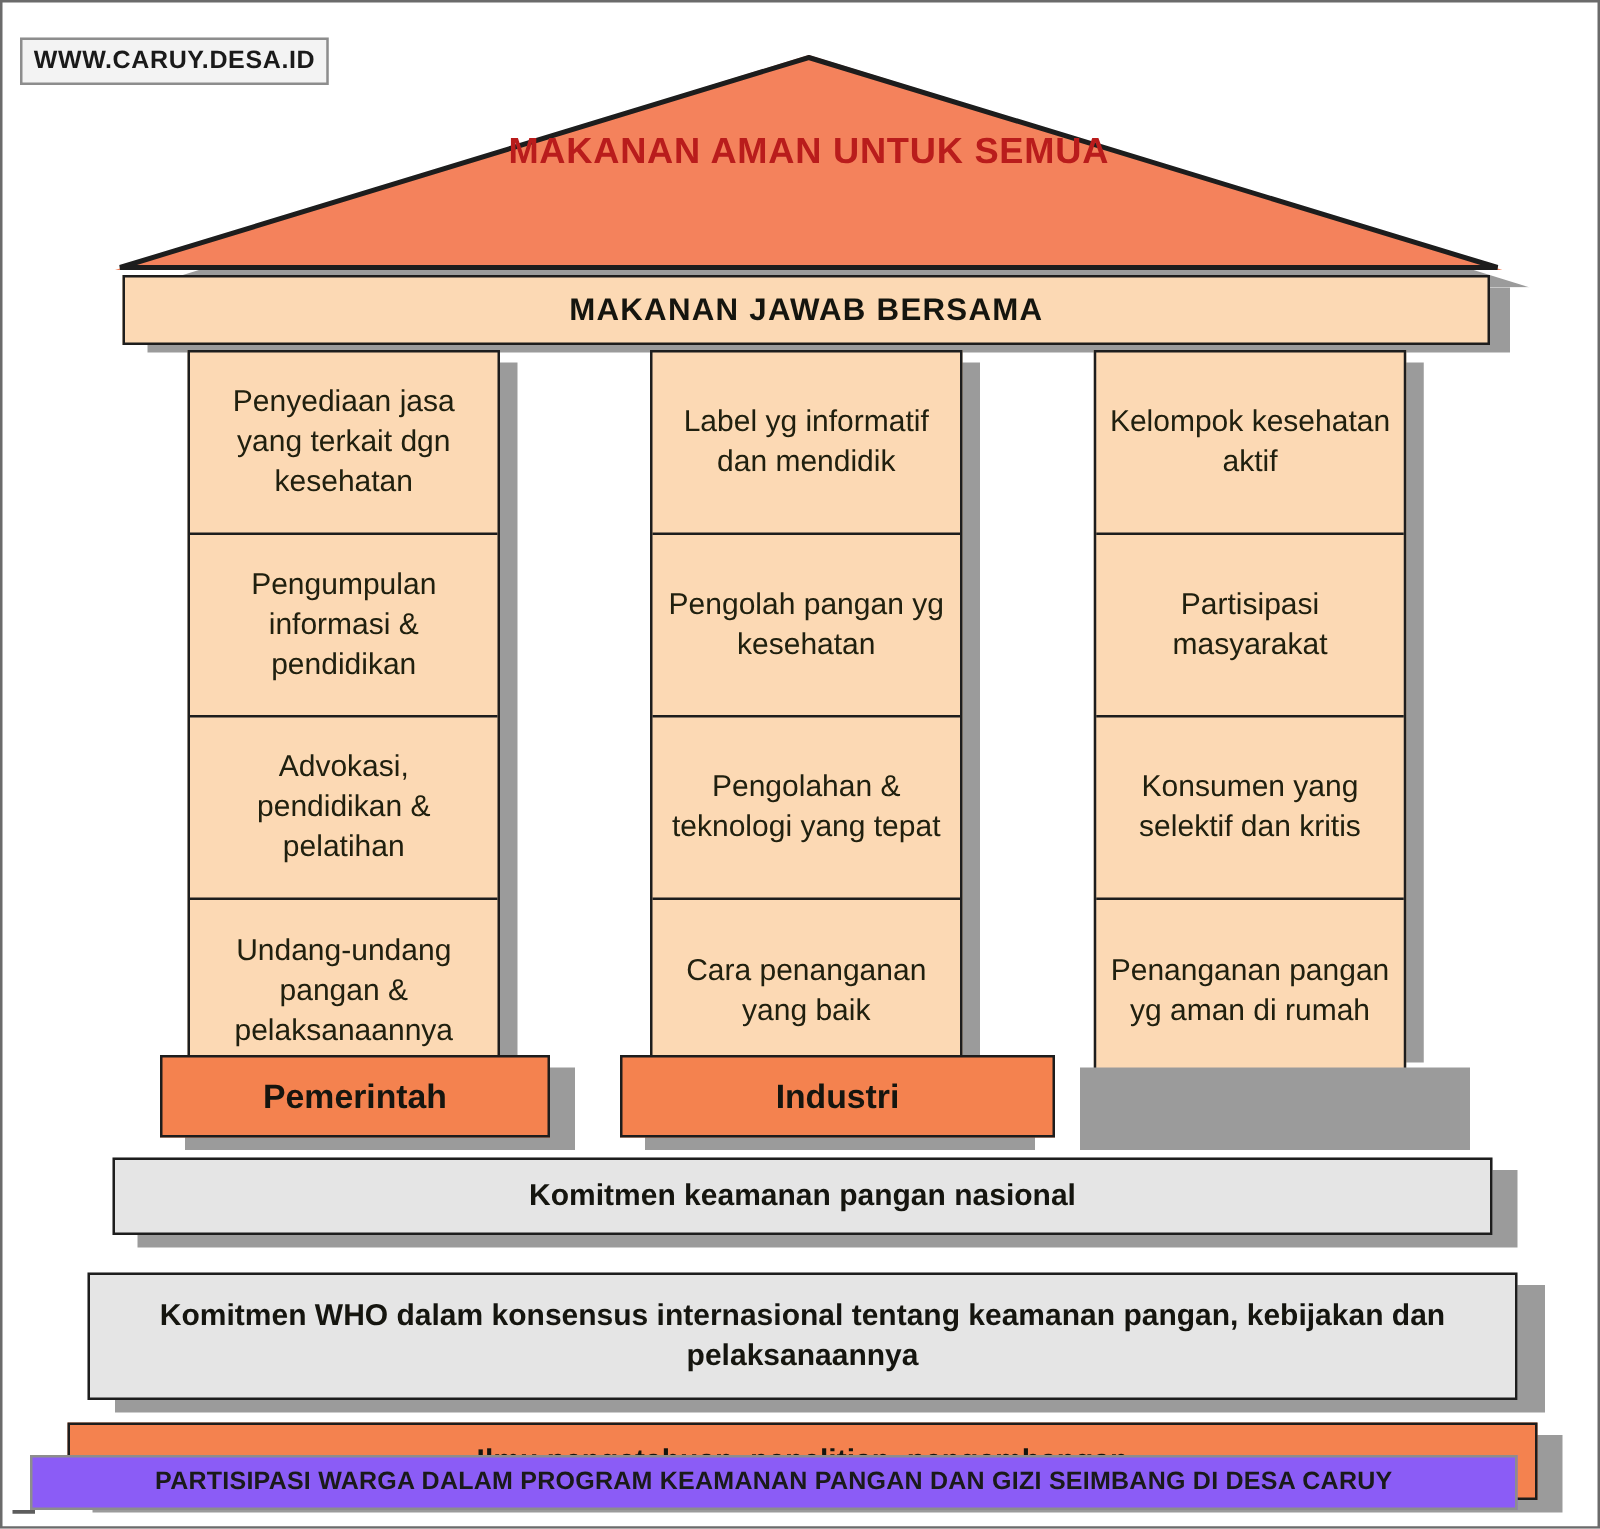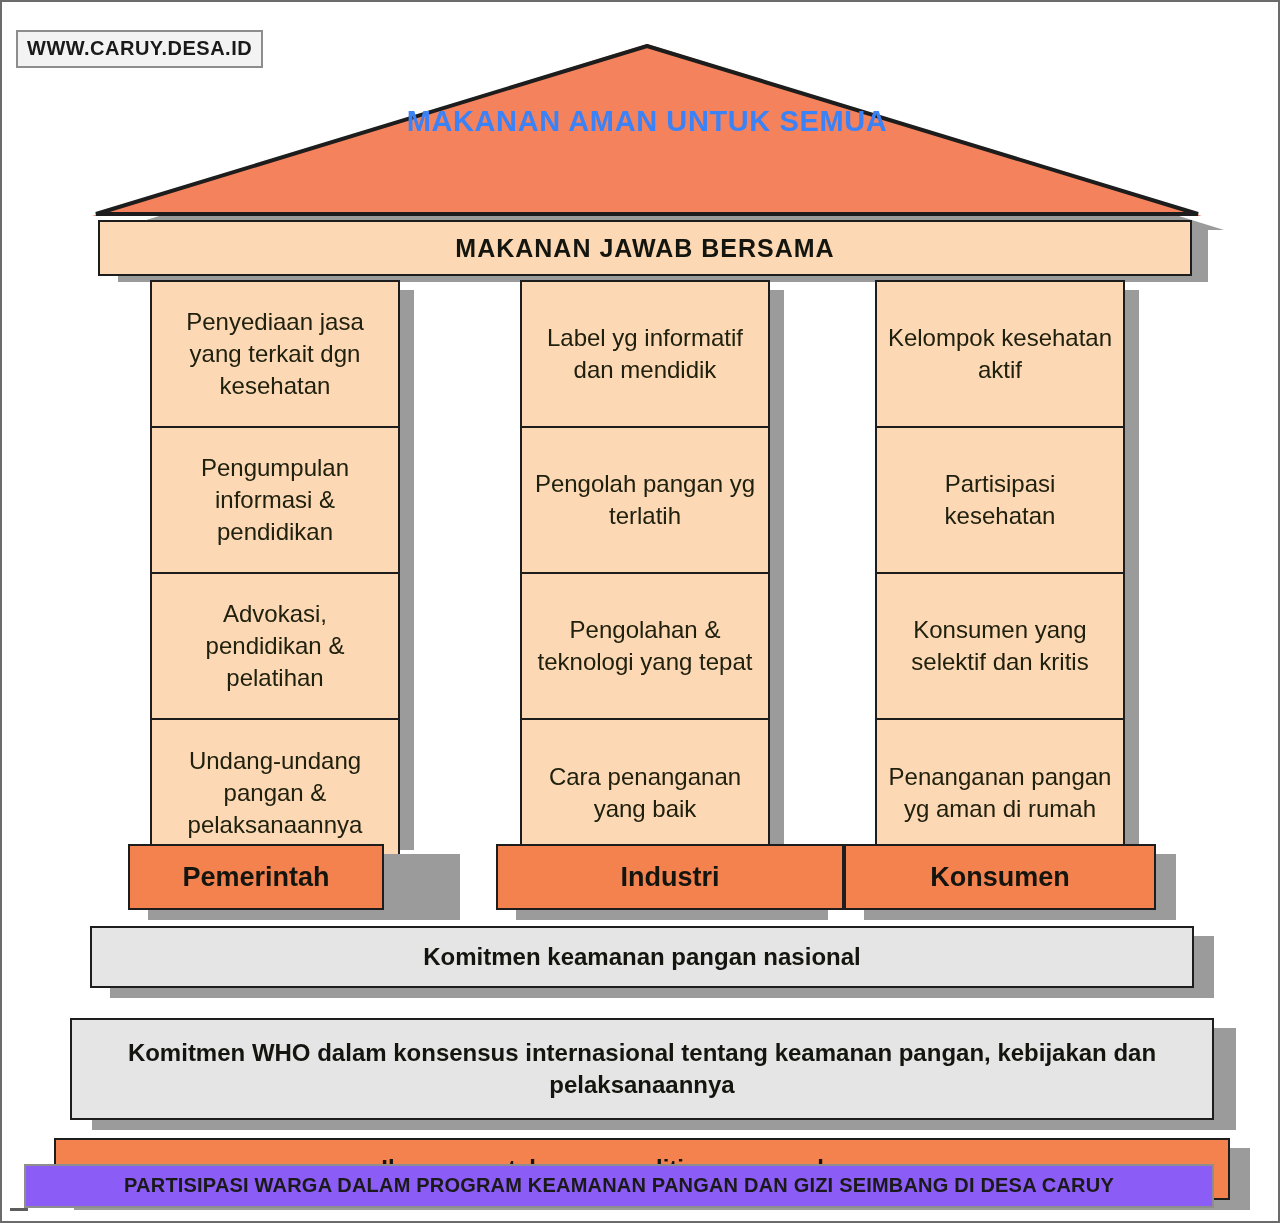--- a/index.html
+++ b/index.html
@@ -68,21 +68,21 @@
     height: 172px;
   }
   .roof-text {
     position: absolute;
     left: 0;
     top: 58px;
     width: 1110px;
     text-align: center;
     font-size: 29px;
     font-weight: bold;
-    color: #3b82f6;
+    color: #b91c1c;
     line-height: 1.32;
     letter-spacing: 0.6px;
   }
 
   
   .architrave-shadow {
     position: absolute;
     left: 116px;
     top: 228px;
     width: 1090px;
@@ -272,46 +272,45 @@
         <div class="block">Pengumpulan informasi &amp; pendidikan</div>
         <div class="block">Advokasi, pendidikan &amp; pelatihan</div>
         <div class="block">Undang-undang pangan  &amp; pelaksanaannya</div>
       </div>
     </div>
 
     <div class="column col2">
       <div class="col-shadow"></div>
       <div class="col-blocks">
         <div class="block">Label yg informatif dan mendidik</div>
-        <div class="block">Pengolah pangan yg terlatih</div>
+        <div class="block">Pengolah pangan yg kesehatan</div>
         <div class="block">Pengolahan &amp; teknologi yang tepat</div>
         <div class="block">Cara penanganan yang baik</div>
       </div>
     </div>
 
     <div class="column col3">
       <div class="col-shadow"></div>
       <div class="col-blocks">
         <div class="block">Kelompok kesehatan aktif</div>
-        <div class="block">Partisipasi kesehatan</div>
+        <div class="block">Partisipasi masyarakat</div>
         <div class="block">Konsumen yang selektif dan kritis</div>
         <div class="block">Penanganan pangan yg aman di rumah</div>
       </div>
     </div>
 
   </div>
 
   <div class="plinth-shadow" style="left:146px; top:852px; width:312px;"></div>
-  <div class="plinth" style="left:126px; top:842px; width:256px;">Pemerintah</div>
+  <div class="plinth" style="left:126px; top:842px; width:312px;">Pemerintah</div>
 
   <div class="plinth-shadow" style="left:514px; top:852px; width:312px;"></div>
   <div class="plinth" style="left:494px; top:842px; width:348px;">Industri</div>
 
   <div class="plinth-shadow" style="left:862px; top:852px; width:312px;"></div>
-  <div class="plinth" style="left:842px; top:842px; width:312px;">Konsumen</div>
 
   <div class="step-shadow step-1-shadow"></div>
   <div class="step step-1">Komitmen keamanan pangan nasional</div>
 
   <div class="step-shadow step-2-shadow"></div>
   <div class="step step-2">Komitmen WHO dalam konsensus internasional tentang keamanan pangan, kebijakan dan pelaksanaannya</div>
 
   <div class="step-shadow step-3-shadow"></div>
   <div class="step step-3">Ilmu pengetahuan, penelitian, pengembangan</div>
 

